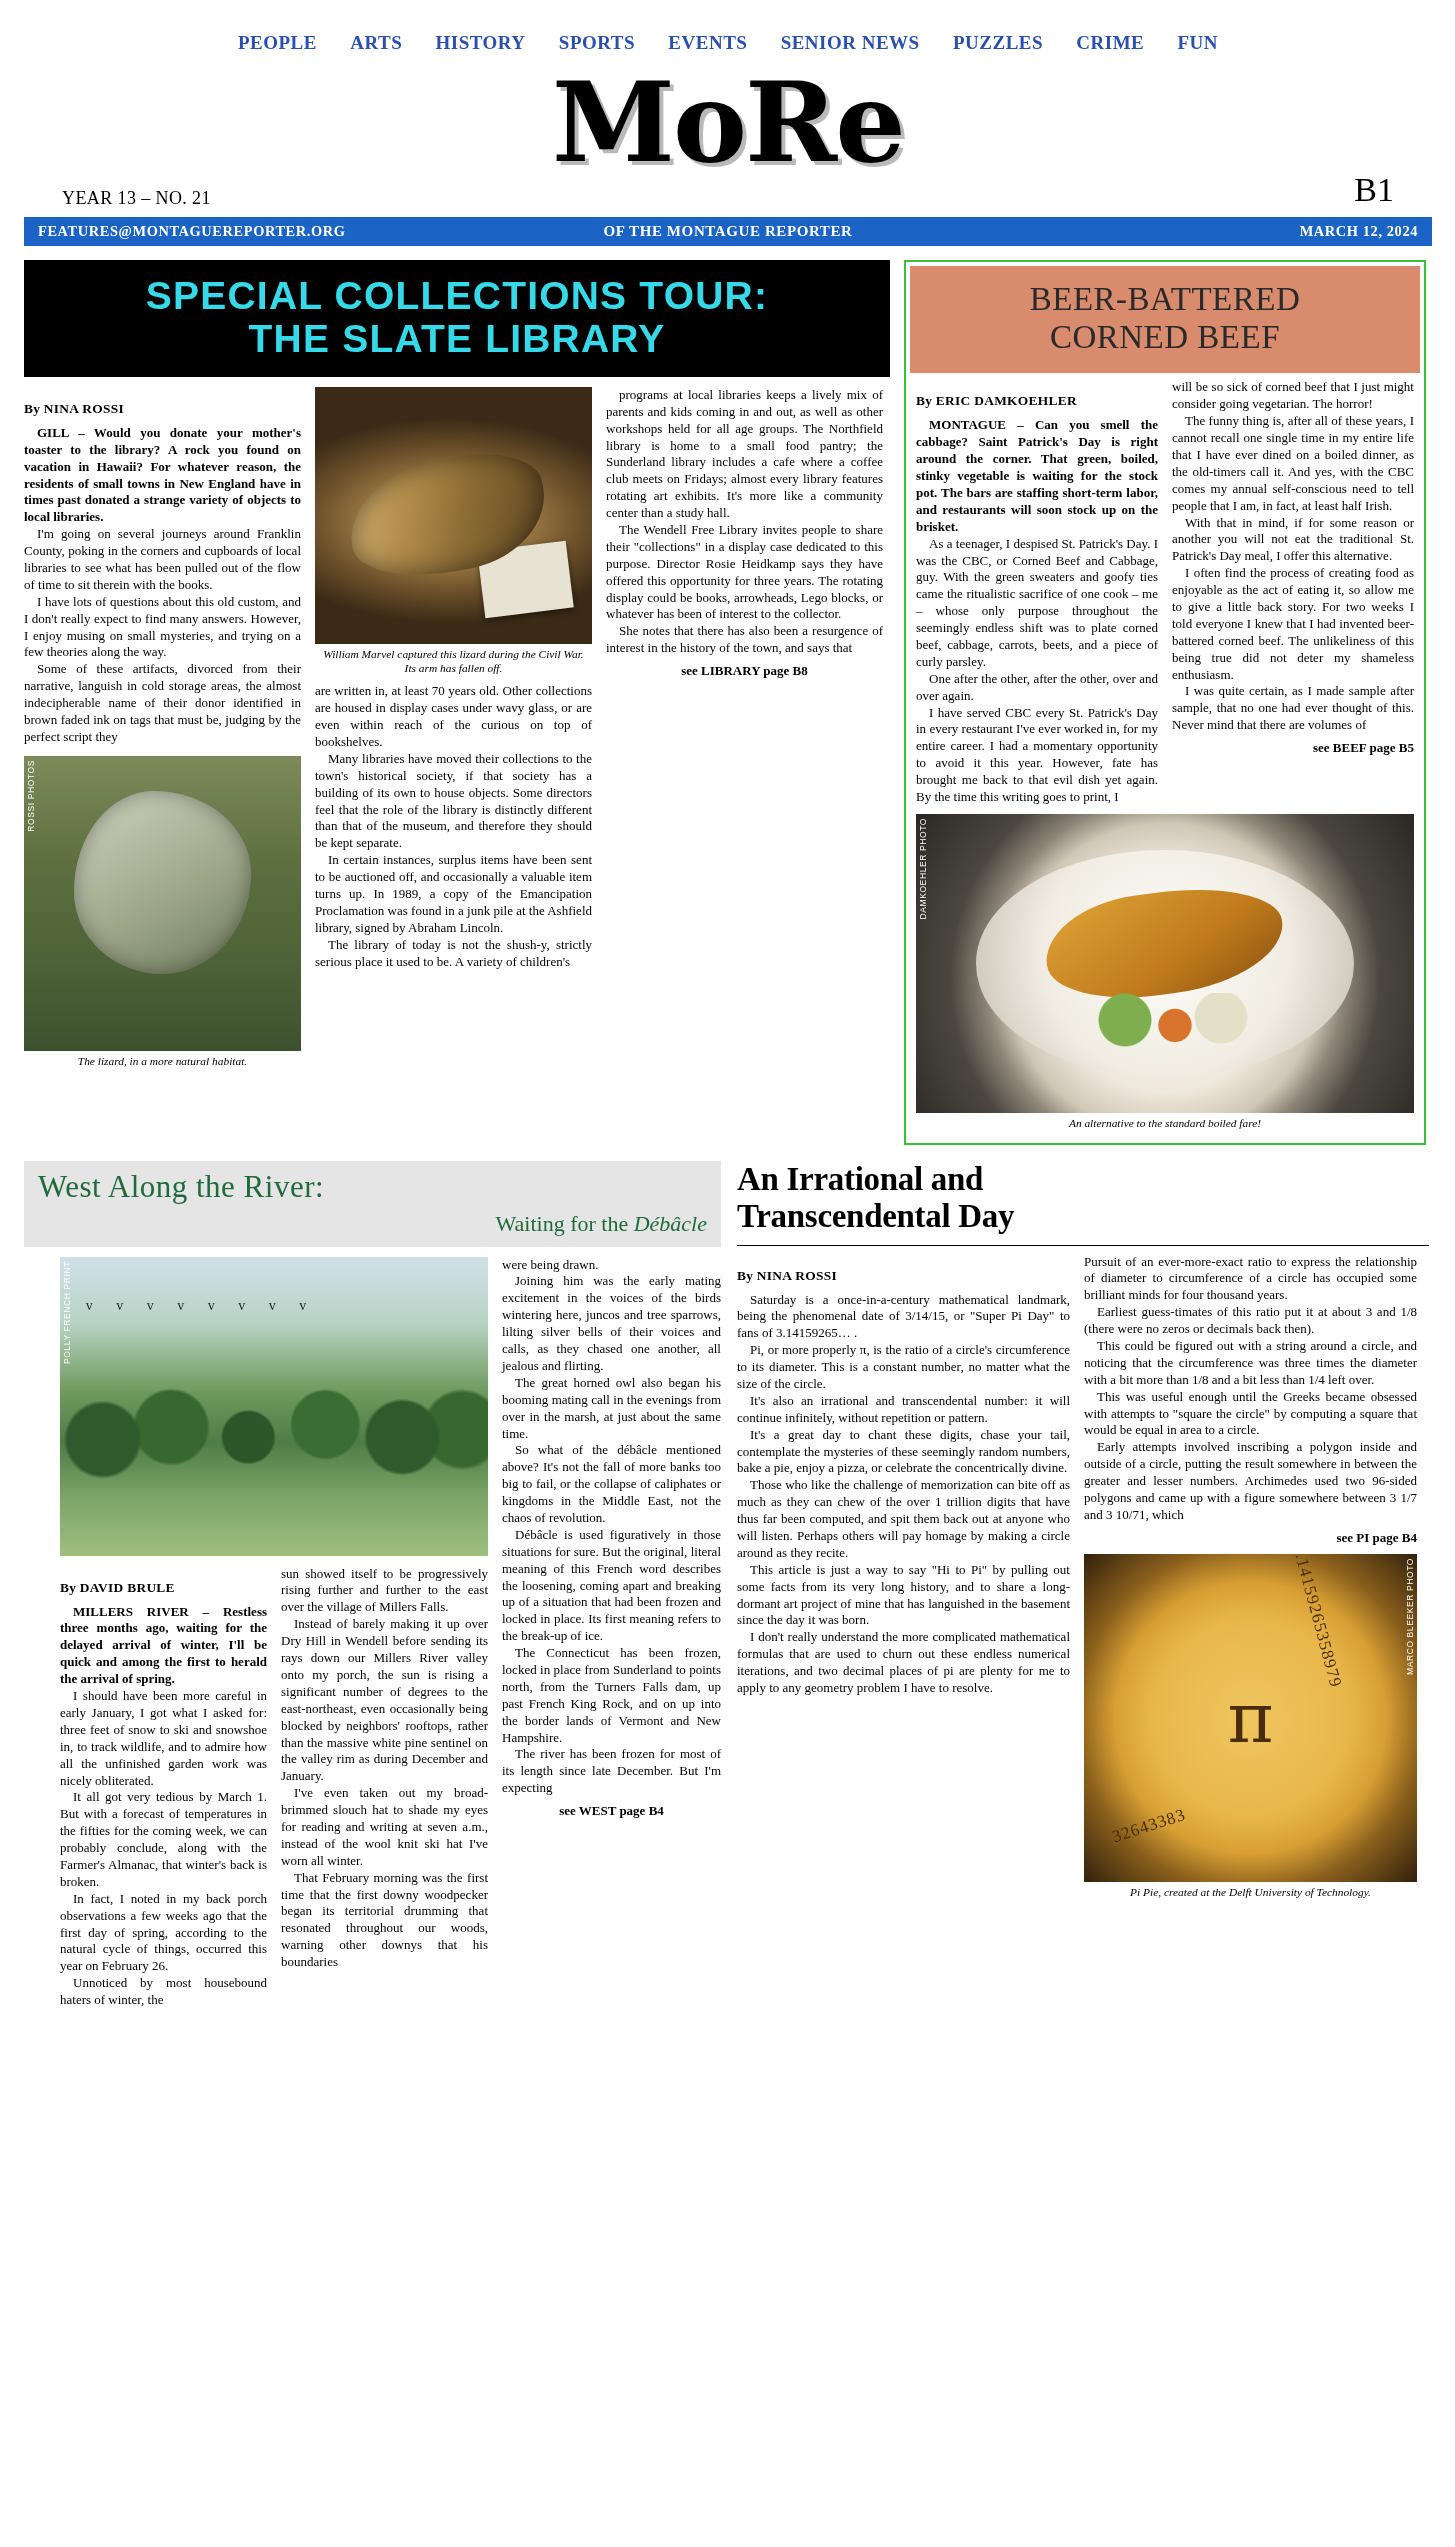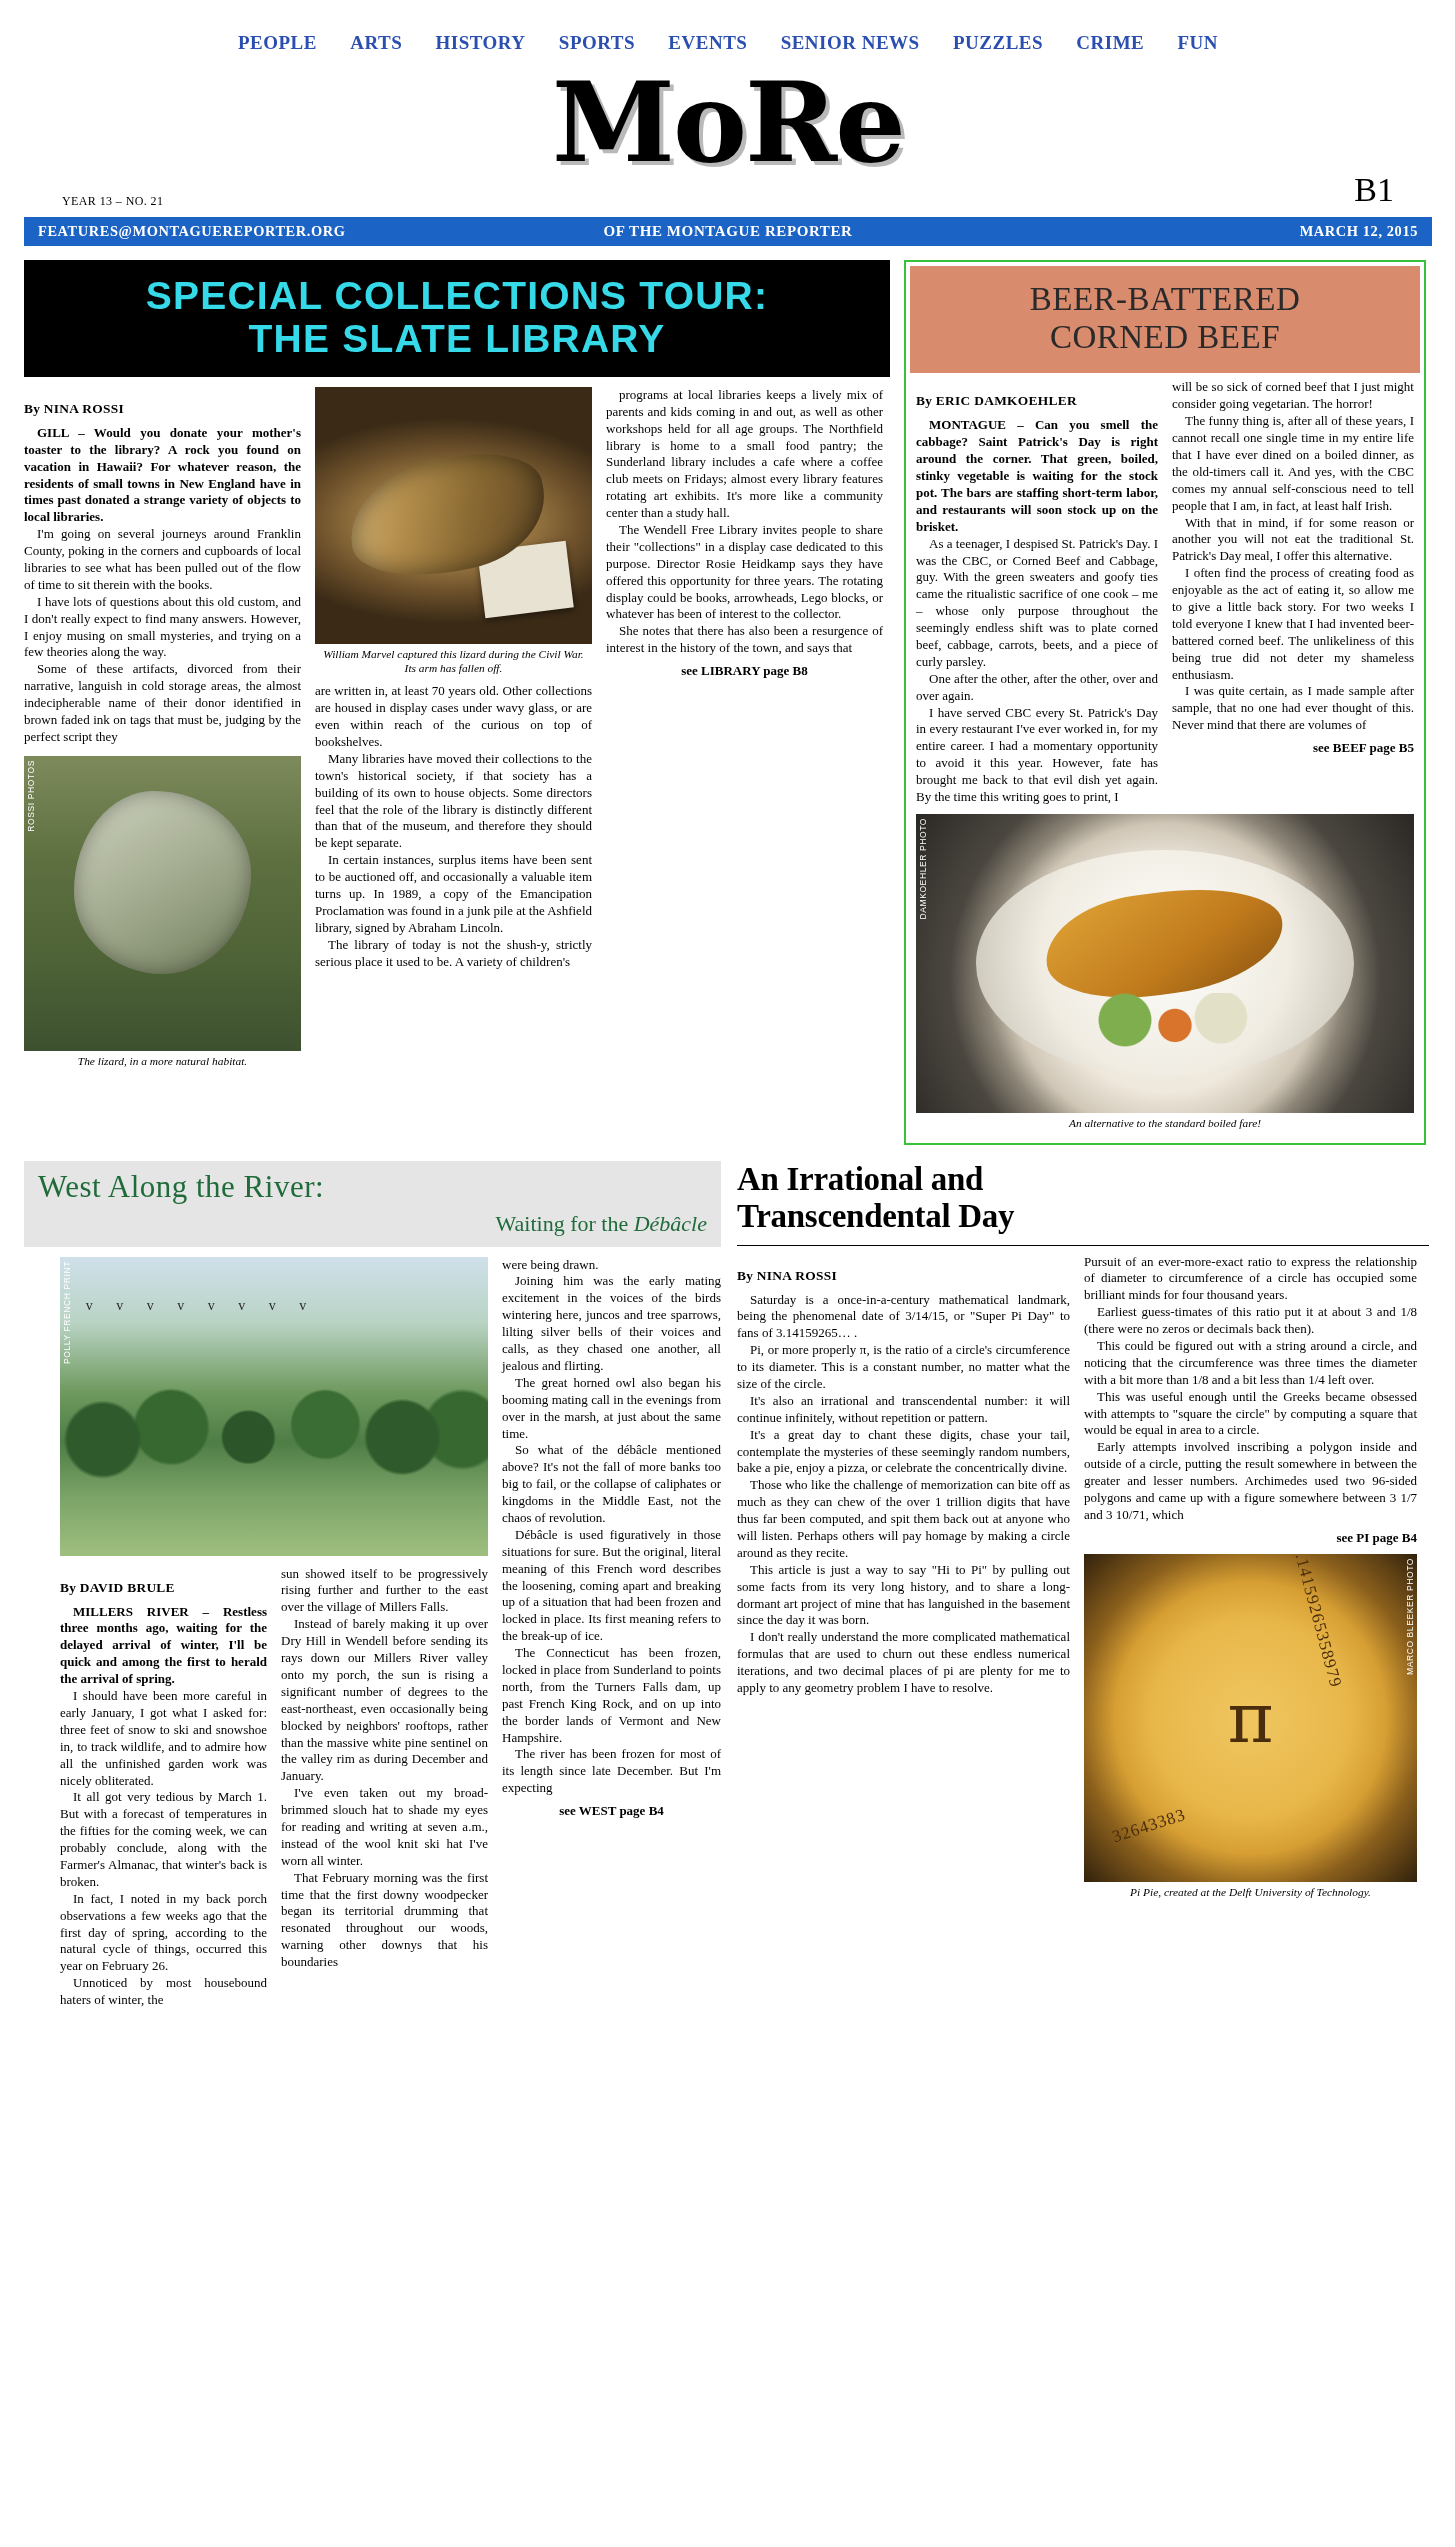--- a/index.html
+++ b/index.html
@@ -38,21 +38,21 @@
     letter-spacing:-2px;
     text-shadow: 4px 4px 0 #b9b9b9;
   }
   .issue-row {
     display:flex;
     justify-content:space-between;
     align-items:flex-end;
     margin-top:-10px;
     padding:0 38px 0 38px;
   }
-  .issue-left { font-size:12px; letter-spacing:0.4px; }
+  .issue-left { font-size:18px; letter-spacing:0.4px; }
   .issue-right { font-size:34px; font-weight:normal; font-family:"Liberation Serif", serif;}
 
   .bluebar {
     margin-top:8px;
     background:#1b63c4;
     color:#fff;
     font-weight:bold;
     font-size:14.4px;
     letter-spacing:0.6px;
     padding:6px 14px;
@@ -309,21 +309,21 @@
   </div>
 
   <div class="issue-row">
     <div class="issue-left">YEAR 13 – NO. 21</div>
     <div class="issue-right">B1</div>
   </div>
 
   <div class="bluebar">
     <div class="left">FEATURES@MONTAGUEREPORTER.ORG</div>
     <div class="center">OF THE MONTAGUE REPORTER</div>
-    <div class="right">MARCH 12, 2015</div>
+    <div class="right">MARCH 12, 2024</div>
   </div>
 
   <div class="main-grid">
 
     <div class="col-left">
 
       <div class="banner-black">
         <div>SPECIAL COLLECTIONS TOUR:</div>
         <div>THE SLATE LIBRARY</div>
       </div>

